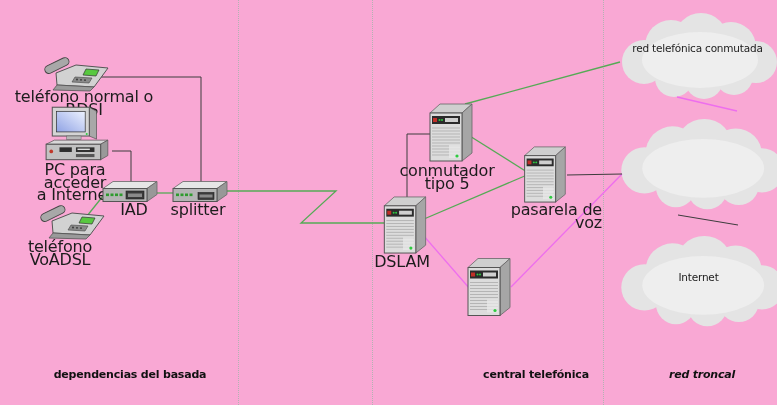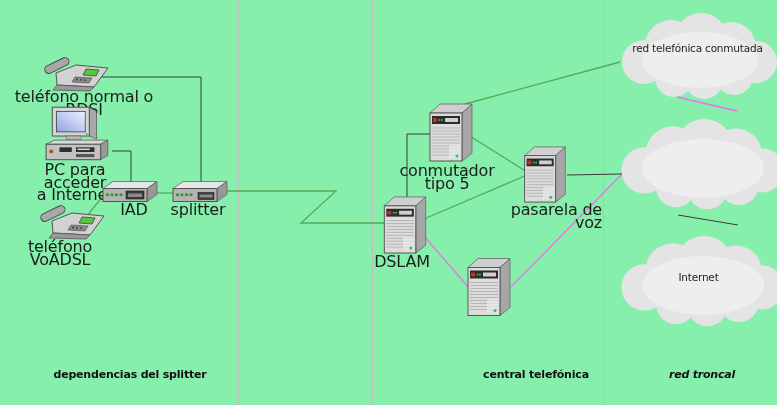--- a/index.html
+++ b/index.html
@@ -1,20 +1,20 @@
 <!DOCTYPE html>
 <html style="--color-voice-link: #55aa55; --color-data-link: #ee6eee; --color-plain-link: #3c3c3c; --color-divider: #b3b3b3; --color-text: #1c1c1c; --color-led-green: #2ecc40; --color-led-red: #c03028; --color-phone-screen-green: #58c840;"><head>
 <meta charset="utf-8">
 <style>
   html,body{margin:0;padding:0;background:#ffffff;}
   #canvas{
     position:relative;width:777px;height:405px;overflow:hidden;
     font-family:"DejaVu Sans","Liberation Sans",sans-serif;
     color:var(--color-text,#1c1c1c);
-    background:#86efac;
+    background:#f9a8d4;
   }
   .divider{
     position:absolute;top:0;bottom:0;width:0;
     border-left:1px dotted var(--color-divider,#b3b3b3);
   }
   .lbl{
     position:absolute;font-size:16px;line-height:12.5px;text-align:center;
     white-space:pre-line;color:var(--color-text,#1c1c1c);letter-spacing:-0.2px;
   }
   .section-lbl{
@@ -273,17 +273,17 @@
         <line x1="6" y1="42" x2="34" y2="42"></line>
       <line x1="6" y1="45" x2="34" y2="45"></line>
         <line x1="6" y1="48" x2="34" y2="48"></line>
       <line x1="6" y1="51" x2="34" y2="51"></line>
         <line x1="6" y1="54" x2="34" y2="54"></line>
     </g>
     <rect x="23" y="44" width="11" height="13" fill="#e8e8e8" opacity="0.75"></rect>
     <circle cx="31" cy="55" r="1.6" fill="#2ecc40"></circle>
   </svg>
 
-  <div class="section-lbl" style="left:40px;top:368px;width:180px;">dependencias del splitter</div>
+  <div class="section-lbl" style="left:40px;top:368px;width:180px;">dependencias del basada</div>
   <div class="section-lbl" style="left:432px;top:368px;width:120px;margin-left:44px;">central telefónica</div>
   <div class="section-lbl" style="left:642px;top:368px;width:120px;font-style:italic;">red troncal</div>
 
 </div>
 
 </body></html>

